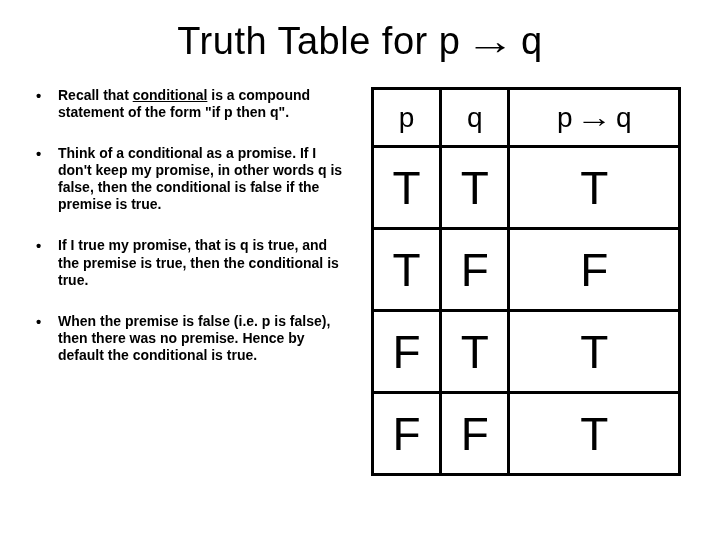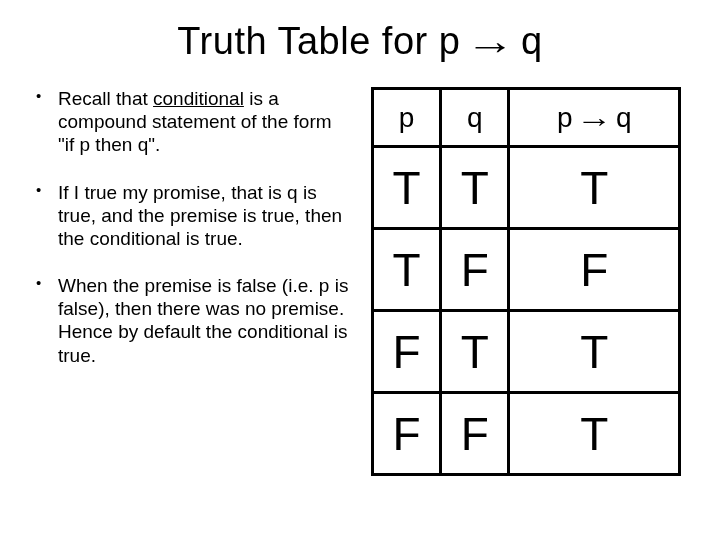--- a/index.html
+++ b/index.html
@@ -3,21 +3,21 @@
 <meta charset="utf-8">
 <style>
   * { box-sizing: border-box; margin: 0; padding: 0; }
   html, body { width: 720px; height: 540px; background: #fff; font-family: Arial, Helvetica, sans-serif; color: #000; }
   .slide { width: 720px; height: 540px; padding: 10px 30px 12px 30px; }
   .title { text-align: center; font-size: 38px; font-weight: 400; margin-top: 10px; margin-bottom: 24px; letter-spacing: 0.5px; }
   .arrow-glyph { font-family: 'Segoe UI Symbol','Arial Unicode MS', Arial, sans-serif; display:inline-block; transform: scaleX(1.3); }
   .body { display: flex; flex-direction: row; gap: 12px; }
   .left { width: 320px; }
   .bullets { list-style: none; padding-left: 6px; }
-  .bullets li { position: relative; padding-left: 22px; font-size: 19px; line-height: 1.22; margin-bottom: 24px; }
+  .bullets li { position: relative; padding-left: 22px; font-size: 14px; line-height: 1.22; margin-bottom: 24px; font-weight: bold; }
   .bullets li::before { content: "•"; position: absolute; left: 0; top: 0; font-size: 15px; }
   .under { text-decoration: underline; }
   .right { flex: 1; display: flex; justify-content: center;}
   table.truth { border-collapse: collapse; width: 310px; }
   table.truth th, table.truth td { border: 3px solid #000; text-align: center; vertical-align: middle; }
   table.truth th { font-size: 28px; font-weight: 400; height: 58px; }
   table.truth td { font-size: 46px; font-weight: 400; height: 82px; }
 </style>
 </head>
 <body>
@@ -27,20 +27,23 @@
   <h1 class="title">
     <span>Truth Table for p </span><span class="arrow-glyph">→</span><span> q</span>
   </h1>
 
   <div class="body">
 
     <div class="left">
       <ul class="bullets">
         <li>
           <span>Recall that </span><span class="under">conditional</span><span> is a compound statement of the form "if p then q".</span>
+        </li>
+        <li>
+          <span>Think of a conditional as a promise. If I don't keep my promise, in other words q is false, then the conditional is false if the premise is true.</span>
         </li>
         <li>
           <span>If I true my promise, that is q is true, and the premise is true, then the conditional is true.</span>
         </li>
         <li>
           <span>When the premise is false (i.e. p is false), then there was no premise. Hence by default the conditional is true.</span>
         </li>
       </ul>
     </div>
 

